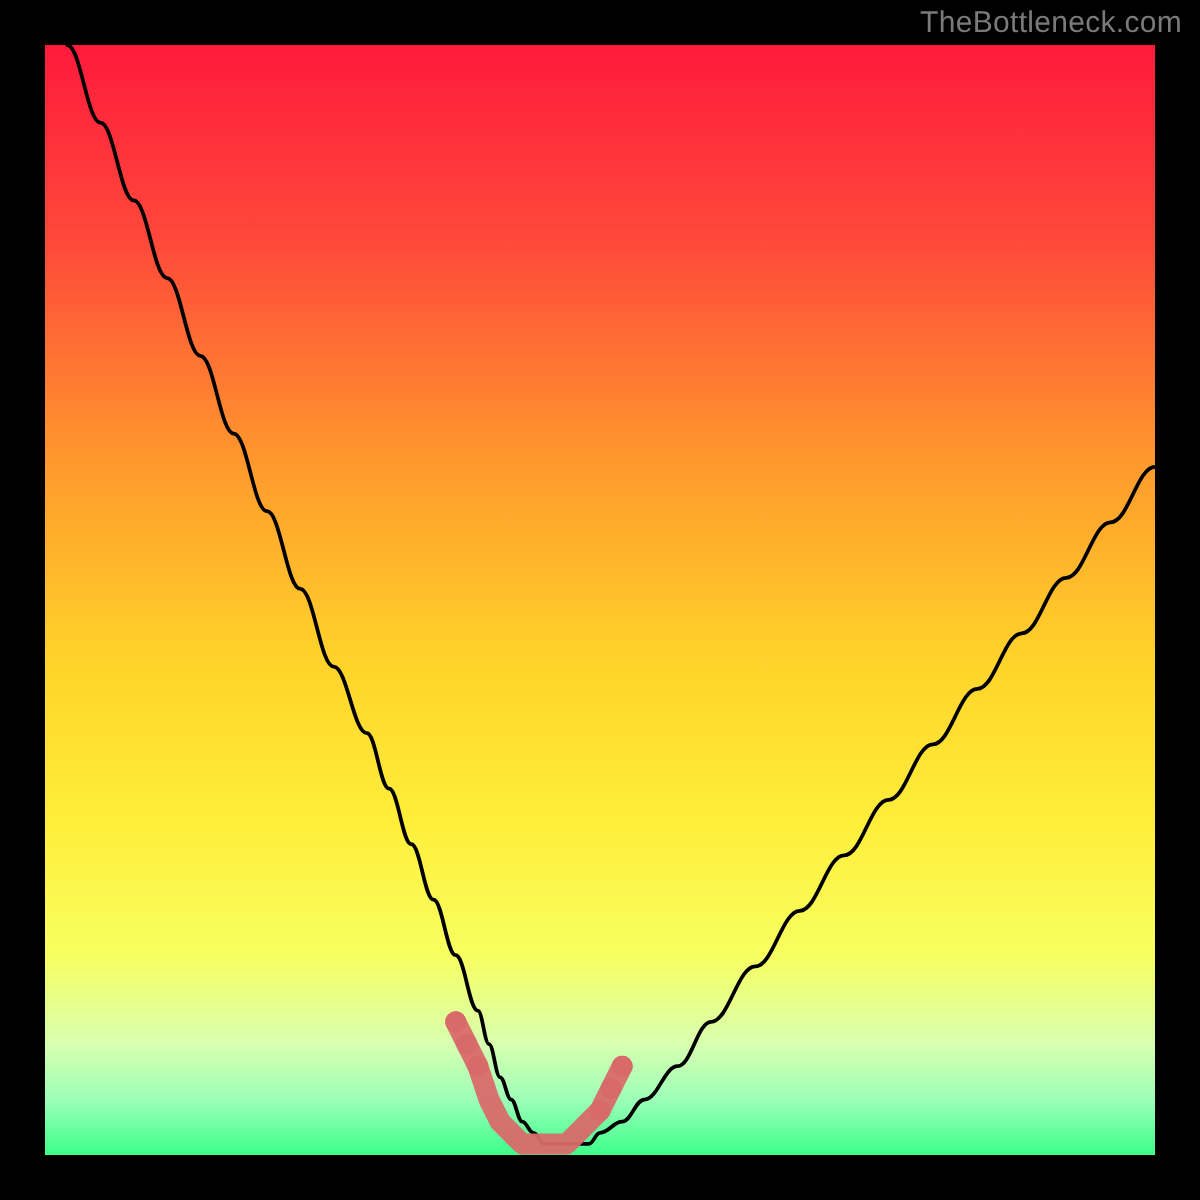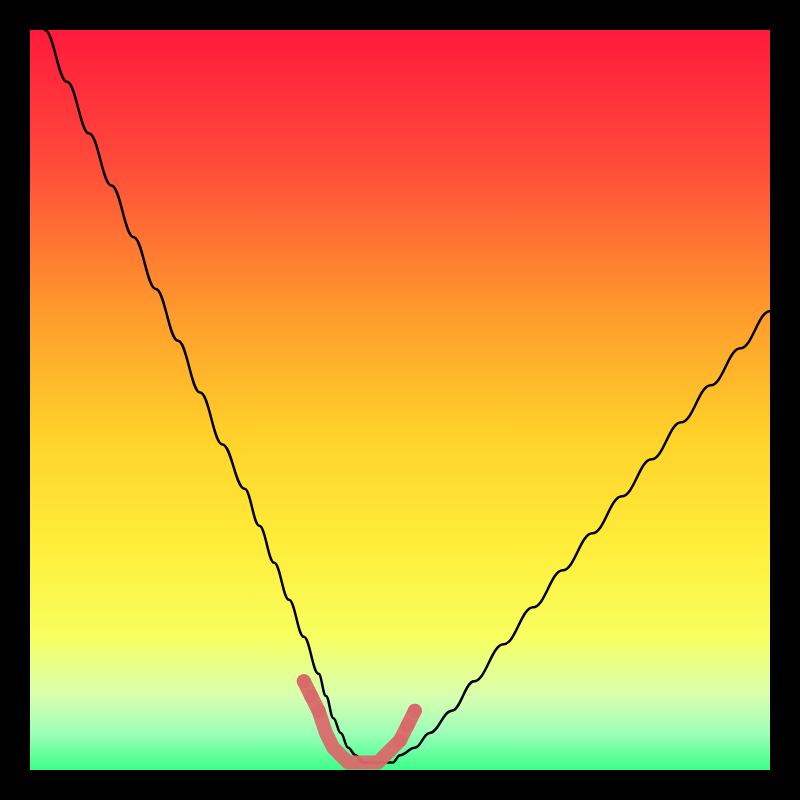--- a/index.html
+++ b/index.html
@@ -36,20 +36,21 @@
     letter-spacing: 0.2px;
     user-select: none;
   }
   svg { display: block; }
 </style>
 </head>
 <body>
 
 <div class="frame">
 
+  <div class="watermark">TheBottleneck.com</div>
 
   <div class="plot">
     <svg id="chart-svg" viewBox="0 0 740 740" width="740" height="740">
       <defs>
         <linearGradient id="bg-grad" x1="0" y1="0" x2="0" y2="1">
             <stop offset="0%" stop-color="#ff1a3c"></stop>
             <stop offset="18%" stop-color="#ff4a3a"></stop>
             <stop offset="38%" stop-color="#ff9a2c"></stop>
             <stop offset="55%" stop-color="#ffd22a"></stop>
             <stop offset="70%" stop-color="#ffee3a"></stop>

